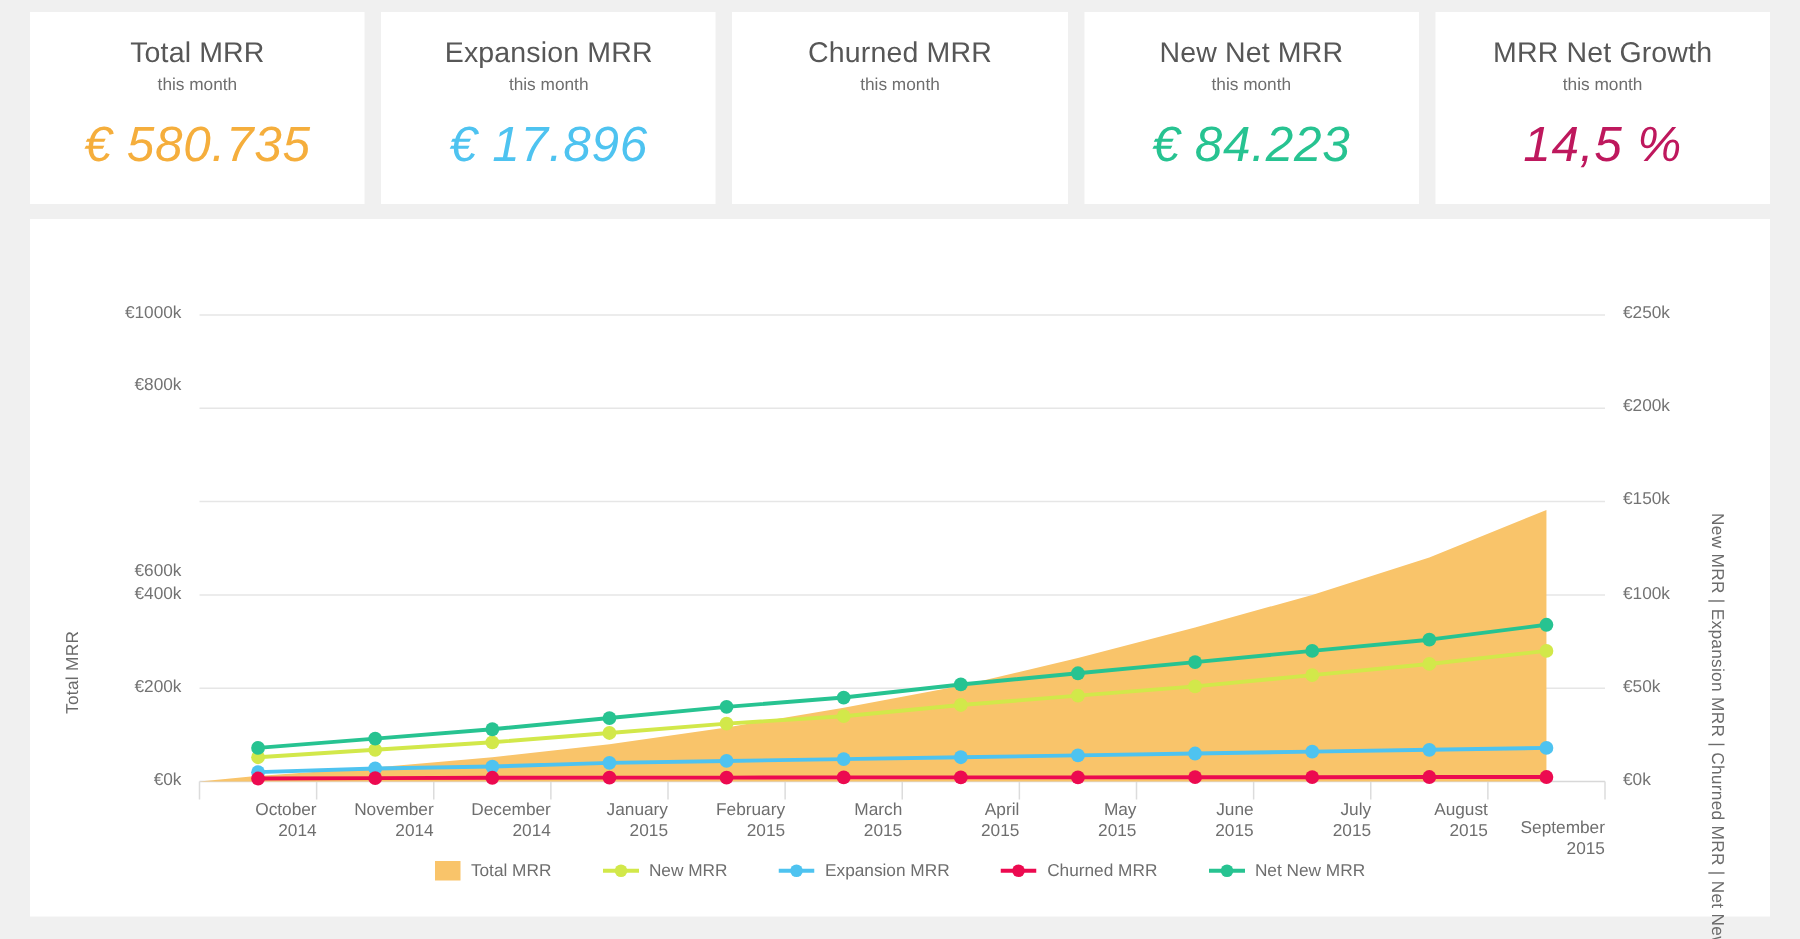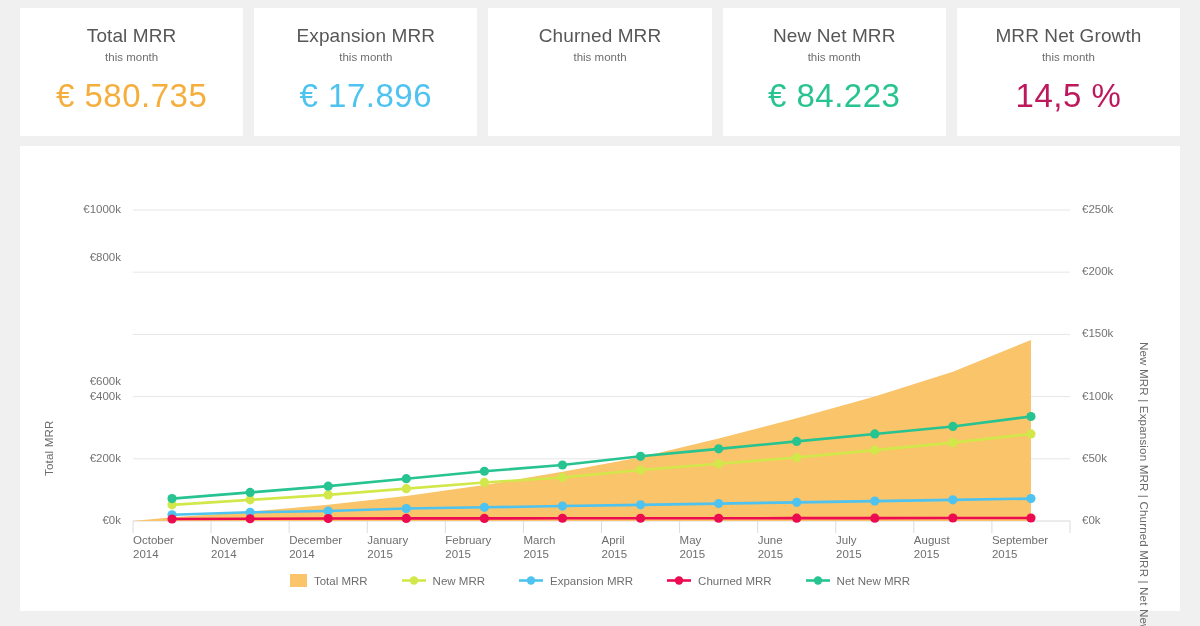--- a/index.html
+++ b/index.html
@@ -54,20 +54,21 @@
     line-height: 14px;
   }
 
   .kpi-value {
     font-size: 33px;
     font-weight: normal;
     margin-top: 12px;
     letter-spacing: 0.5px;
     line-height: 40px;
     white-space: nowrap;
+    font-style: italic;
   }
 
   
   .chart-panel {
     position: absolute;
     left: 20px;
     top: 146px;
     width: 1160px;
     height: 465px;
     background: #ffffff;
@@ -120,21 +121,21 @@
     white-space: nowrap;
   }
 
   .tick-left { }
   .tick-right { text-align: left; }
 
   .xtick {
     position: absolute;
     font-size: 11.5px;
     color: #6e6e6e;
-    text-align: left;
+    text-align: right;
     line-height: 14px;
     white-space: nowrap;
   }
 
   
   .legend {
     position: absolute;
     left: 0;
     top: 428px;
     width: 1160px;
@@ -342,21 +343,21 @@
             <div>2015</div>
           </div>
           <div class="xtick" style="width: 78.0833px; left: 816px; top: 387px;">
             <div>July</div>
             <div>2015</div>
           </div>
           <div class="xtick" style="width: 78.0833px; left: 893.833px; top: 387px;">
             <div>August</div>
             <div>2015</div>
           </div>
-          <div class="xtick" style="width: 78.0833px; left: 971.917px; top: 387px;">
+          <div class="xtick" style="width: 78.0833px; left: 971.917px; top: 399px;">
             <div>September</div>
             <div>2015</div>
           </div>
         </div>
 
       <div class="legend" id="legend">
           <div class="legend-item">
             <span class="legend-swatch" style="background: rgb(249, 196, 106);"></span>
             <span class="legend-label">Total MRR</span>
           </div>

